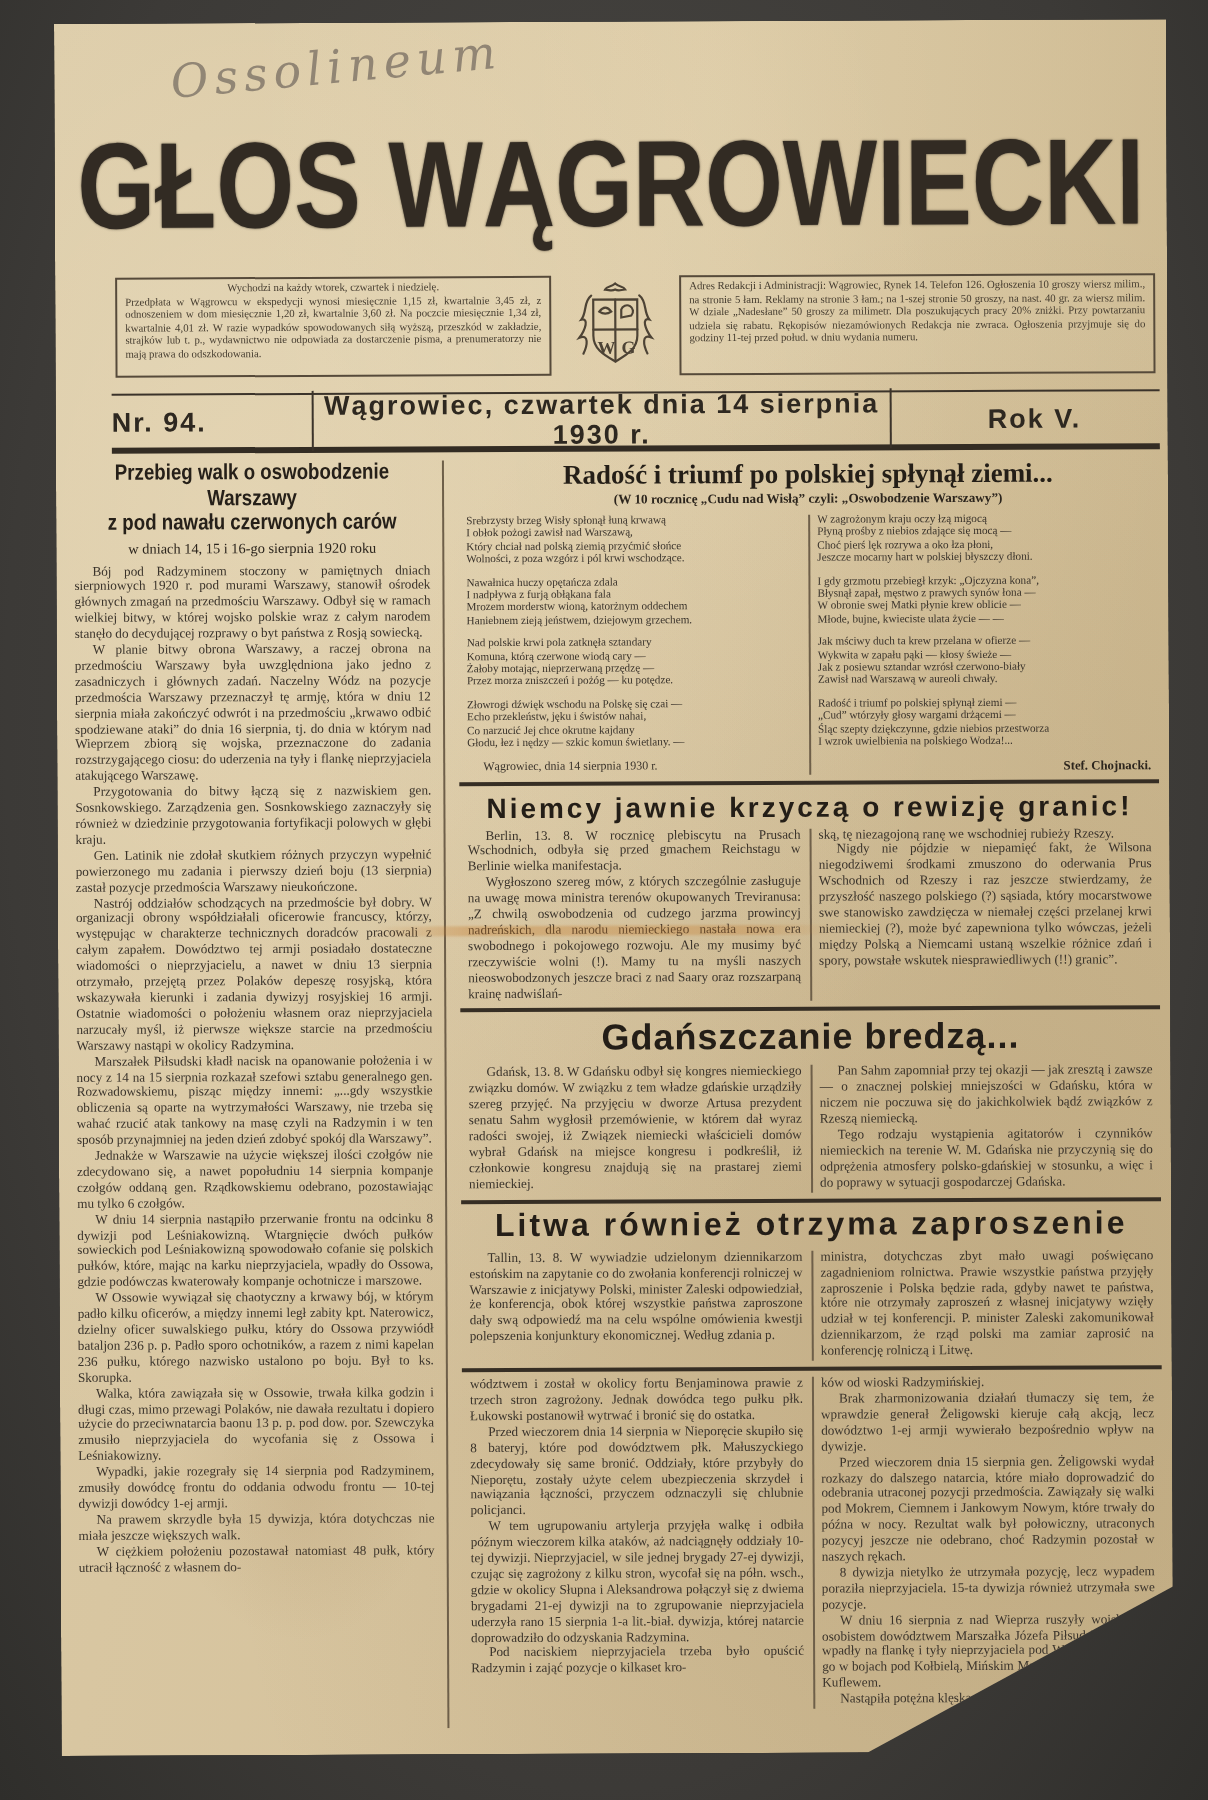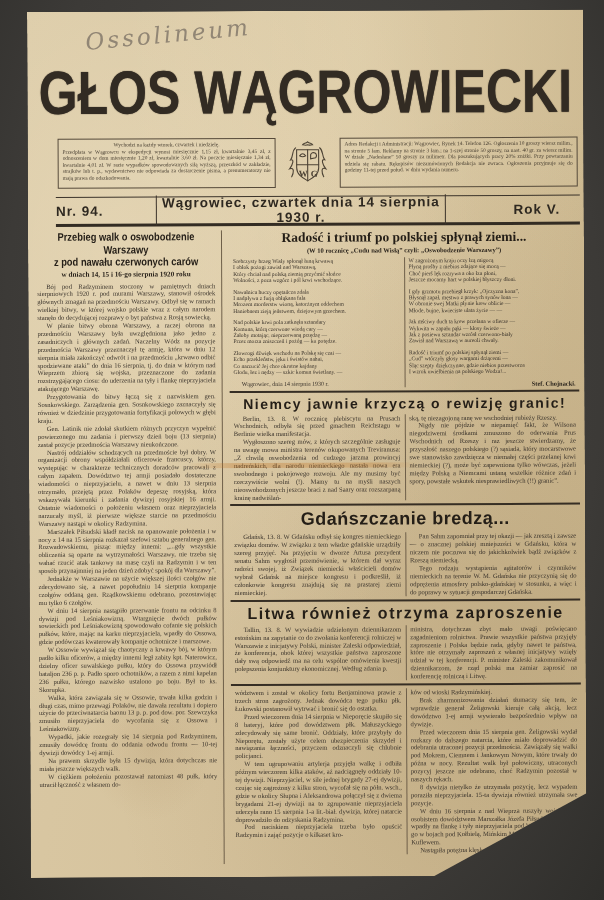--- a/index.html
+++ b/index.html
@@ -39,31 +39,31 @@
   #info-left .center-line{display:block;text-align:center;}
   #info-right{flex:1;}
   #crest{width:46px;display:flex;align-items:center;justify-content:center;}
   
   #dateline{position:absolute;top:185px;left:28px;width:524px;height:26px;
          border-top:1.5px solid #3b332a;border-bottom:3px solid #332c23;
          display:flex;align-items:center;font-family:"Liberation Sans",sans-serif;
          font-size:13.5px;font-weight:bold;letter-spacing:1px;color:#2e2820;}
   #dateline .issue{width:100px;text-align:left;}
   #dateline .date{flex:1;text-align:center;border-left:1.5px solid #3b332a;border-right:1.5px solid #3b332a;}
-  #dateline .volume{width:86px;text-align:center;padding-left:48px;}
+  #dateline .volume{width:86px;padding-left:48px;}
   
   #content{position:absolute;top:219px;left:9px;width:542px;height:634px;display:flex;overflow:hidden;}
   #col-left{width:178px;padding-right:6px;border-right:1px solid #6e5f49;}
   #col-rest{flex:1;padding-left:7px;overflow:hidden;}
   p{margin:0;text-indent:9px;font-size:6.6px;line-height:7.9px;text-align:justify;color:#3a332b;}
   p.flush{text-indent:0;}
   .a1-title{font-family:"Liberation Sans",sans-serif;font-weight:bold;font-size:11px;
          line-height:12.5px;text-align:center;white-space:pre-line;color:#262019;
          transform:scaleX(0.85);transform-origin:center;margin-bottom:2px;}
-  .a1-sub{font-weight:bold;font-size:7.2px;text-align:center;margin-bottom:4px;color:#2c251d;}
+  .a1-sub{font-weight:normal;font-size:7.2px;text-align:center;margin-bottom:4px;color:#2c251d;}
   .rule{border-top:2.5px solid #362e24;margin:3px 0;}
   .headline{font-family:"Liberation Sans",sans-serif;font-weight:bold;text-align:center;
          color:#241e17;margin:2px 0 3px;}
   #poem-title{font-family:"Liberation Serif",serif;font-weight:bold;font-size:13.5px;margin:0 0 1px;}
   #poem-sub{font-size:6.6px;font-weight:bold;text-align:center;margin-bottom:4px;color:#2c251d;}
   #germans-title{font-size:14px;letter-spacing:1.5px;}
   #gdansk-title{font-size:18px;letter-spacing:0.5px;}
   #lith-title{font-size:16px;letter-spacing:1.5px;}
   .twocol{display:flex;}
   .twocol > div{flex:1;min-width:0;padding:0 4px;}

